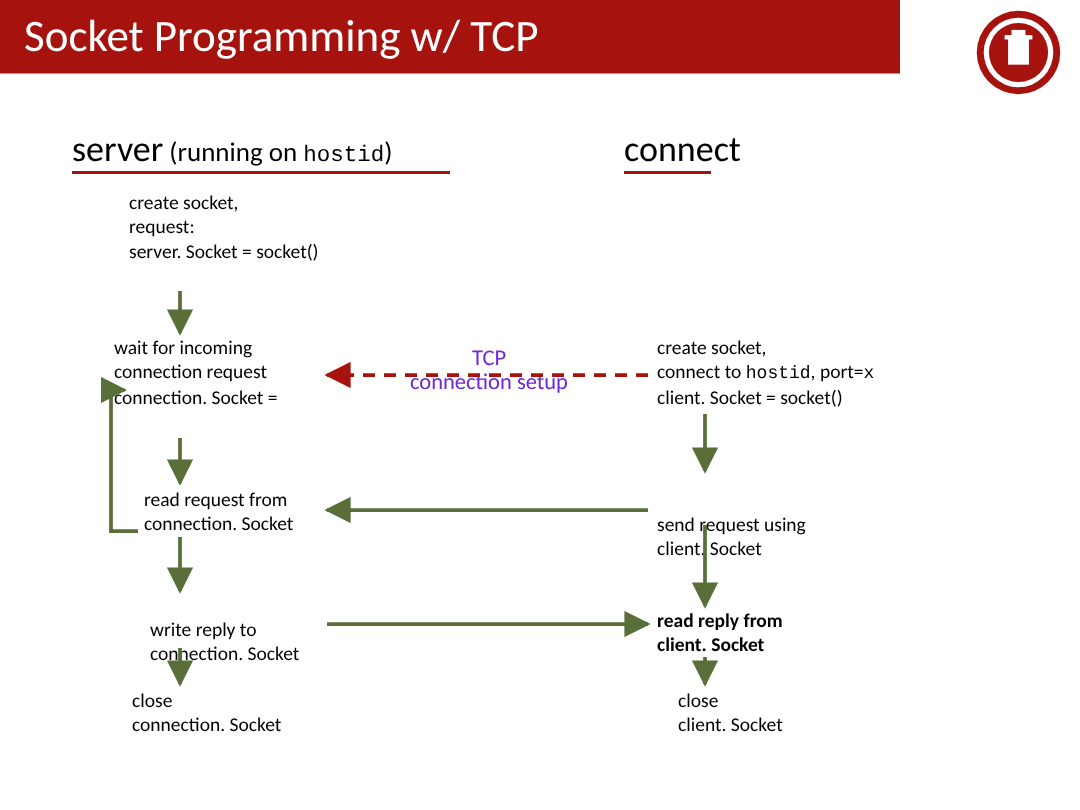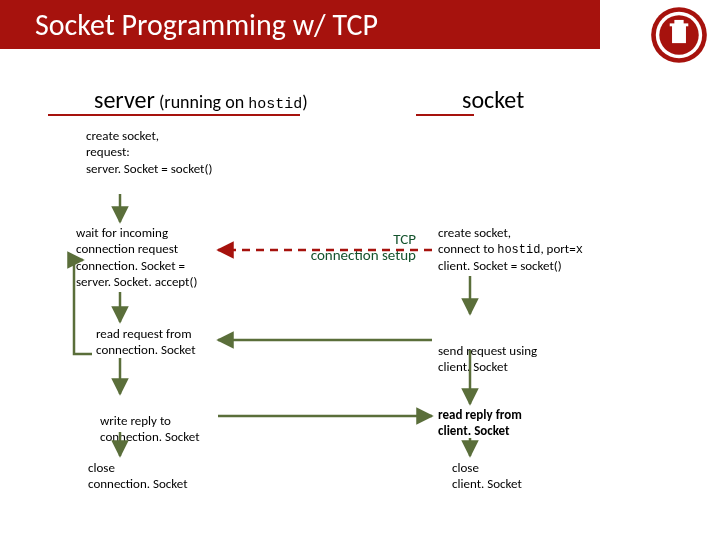--- a/index.html
+++ b/index.html
@@ -8,55 +8,54 @@
     height: 540px;
     background: #fff;
     font-family: "Calibri", "Segoe UI", Arial, sans-serif;
     position: relative;
     overflow: hidden;
   }
   .title-bar {
     background: #a6120d;
     color: #fff;
     font-size: 30px;
-    padding: 6px 24px 6px 35px;
+    padding: 6px 24px 6px 16px;
     width: 600px;
   }
   .logo {
     position: absolute;
     top: 6px;
     right: 12px;
     width: 58px;
     height: 58px;
   }
   .heading {
     font-size: 22px;
     position: absolute;
-    margin-left: 46px;
   }
   .heading .big { font-size: 24px; font-weight: 400; }
   .heading .paren { font-size: 18px; }
   .heading .mono { font-family: "Courier New", monospace; font-size: 15px; }
   .underline {
     position: absolute;
     height: 2px;
     background: #a6120d;
   }
   .box {
     position: absolute;
     font-size: 13px;
     line-height: 1.25;
     font-family: "Calibri", "Segoe UI", Arial, sans-serif;
   }
   .box .mono { font-family: "Courier New", monospace; font-size: 12px; }
   .tcp-label {
     position: absolute;
-    color: #14532d;
+    color: #6d28d9;
     font-size: 15px;
-    text-align: right;
+    text-align: center;
     line-height: 1.05;
   }
   svg.arrows {
     position: absolute;
     top: 0; left: 0;
     width: 720px; height: 540px;
     pointer-events: none;
   }
 </style>
 </head>
@@ -74,35 +73,34 @@
   <rect x="42" y="24" width="16" height="8" fill="#fff"></rect>
 </svg>
 </div>
 
 <div class="heading" style="left:48px; top:85px;">
   <span class="big">server</span><span class="paren"> (running on </span><span class="mono">hostid</span><span class="paren">)</span>
 </div>
 <div class="underline" style="left:48px; top:114px; width:252px;"></div>
 
 <div class="heading" style="left:416px; top:85px;">
-  <span class="big">socket</span>
+  <span class="big">connect</span>
 </div>
 <div class="underline" style="left:416px; top:114px; width:58px;"></div>
 
 <div class="box" style="left:86px; top:128px;">
   <div>create socket,</div>
   <div>request:</div>
   <div>server. Socket = socket()</div>
 </div>
 
 <div class="box" style="left:76px; top:225px;">
   <div>wait for incoming</div>
   <div>connection request</div>
   <div>connection. Socket =</div>
-  <div>server. Socket. accept()</div>
 </div>
 
 <div class="box" style="left:96px; top:326px;">
   <div>read request from</div>
   <div>connection. Socket</div>
 </div>
 
 <div class="box" style="left:100px; top:413px;">
   <div>write reply to</div>
   <div>connection. Socket</div>

